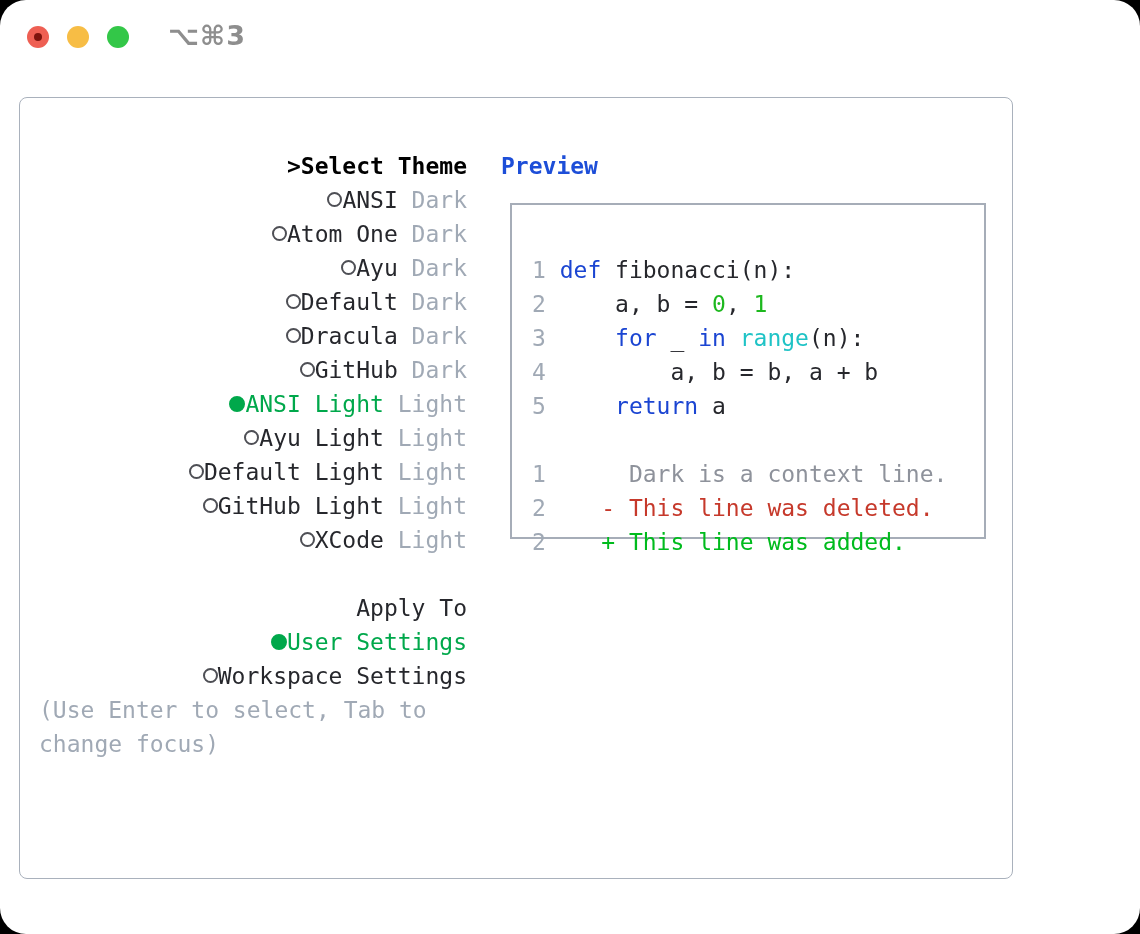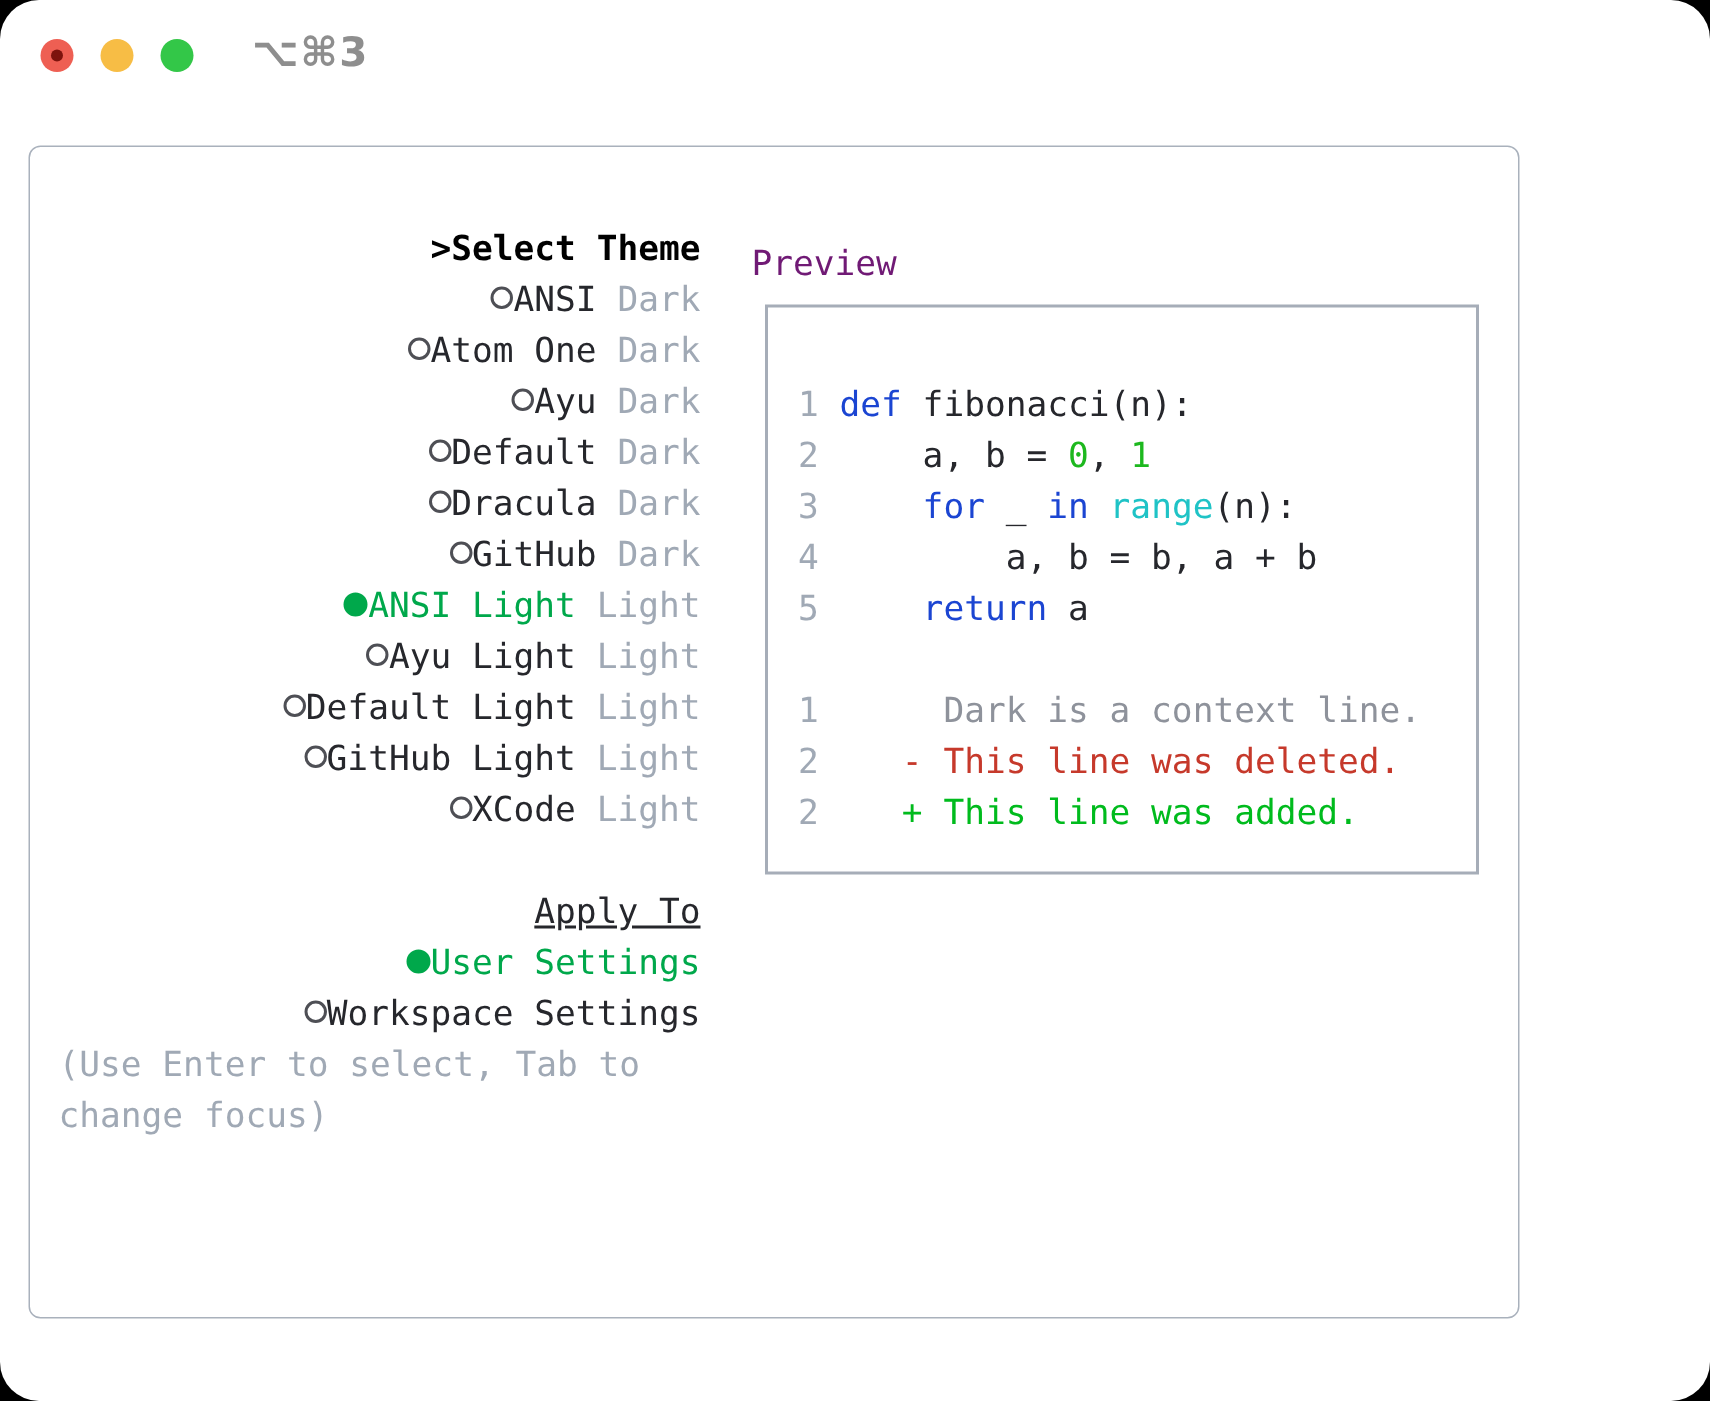--- a/index.html
+++ b/index.html
@@ -25,26 +25,26 @@
   .row{white-space:nowrap;text-align:right;}
   .marker{display:inline-block;width:27px;}
   .cursor{font-weight:700;color:#000;}
   .bold{font-weight:700;color:#000;}
   .radio{display:inline-block;width:15px;height:15px;box-sizing:border-box;border:2px solid #4e4f55;
          border-radius:50%;vertical-align:middle;margin-bottom:4px;}
   .radio.selected{width:16px;height:16px;background:var(--accent-green);border-color:var(--accent-green);}
   .name{color:var(--text-dark);}
   .name.selected-text{color:var(--accent-green);}
   .variant{color:var(--muted-gray);margin-left:1ch;}
-  .apply-title{margin-top:34px;text-decoration:underline;}
+  .apply-title{margin-top:34px;}
   .hint{color:var(--muted-gray);white-space:normal;width:420px;}
 
   
-  .preview-title{position:absolute;left:481px;top:51px;font-size:23px;line-height:34px;font-weight:400;color:#701a75;margin-top:10px;}
-  .preview-box{position:absolute;left:490px;top:105px;width:476px;height:380px;box-sizing:border-box;
+  .preview-title{position:absolute;left:481px;top:51px;font-size:23px;line-height:34px;font-weight:700;color:#1d4ed8;}
+  .preview-box{position:absolute;left:490px;top:105px;width:476px;height:336px;box-sizing:border-box;
                border:2px solid #a6adb8;background:#fff;}
   .code{padding:48px 0 0 20px;font-size:23px;line-height:34px;}
   .code-line{height:34px;white-space:pre;}
   .ln{display:inline-block;width:2ch;color:var(--muted-gray);white-space:pre;}
   .seg{white-space:pre;}
   .fg{color:var(--text-dark);}
   .kw{color:var(--keyword-blue);}
   .builtin{color:var(--builtin-cyan);}
   .num{color:var(--number-green);}
   .ctx{color:var(--context-gray);}

